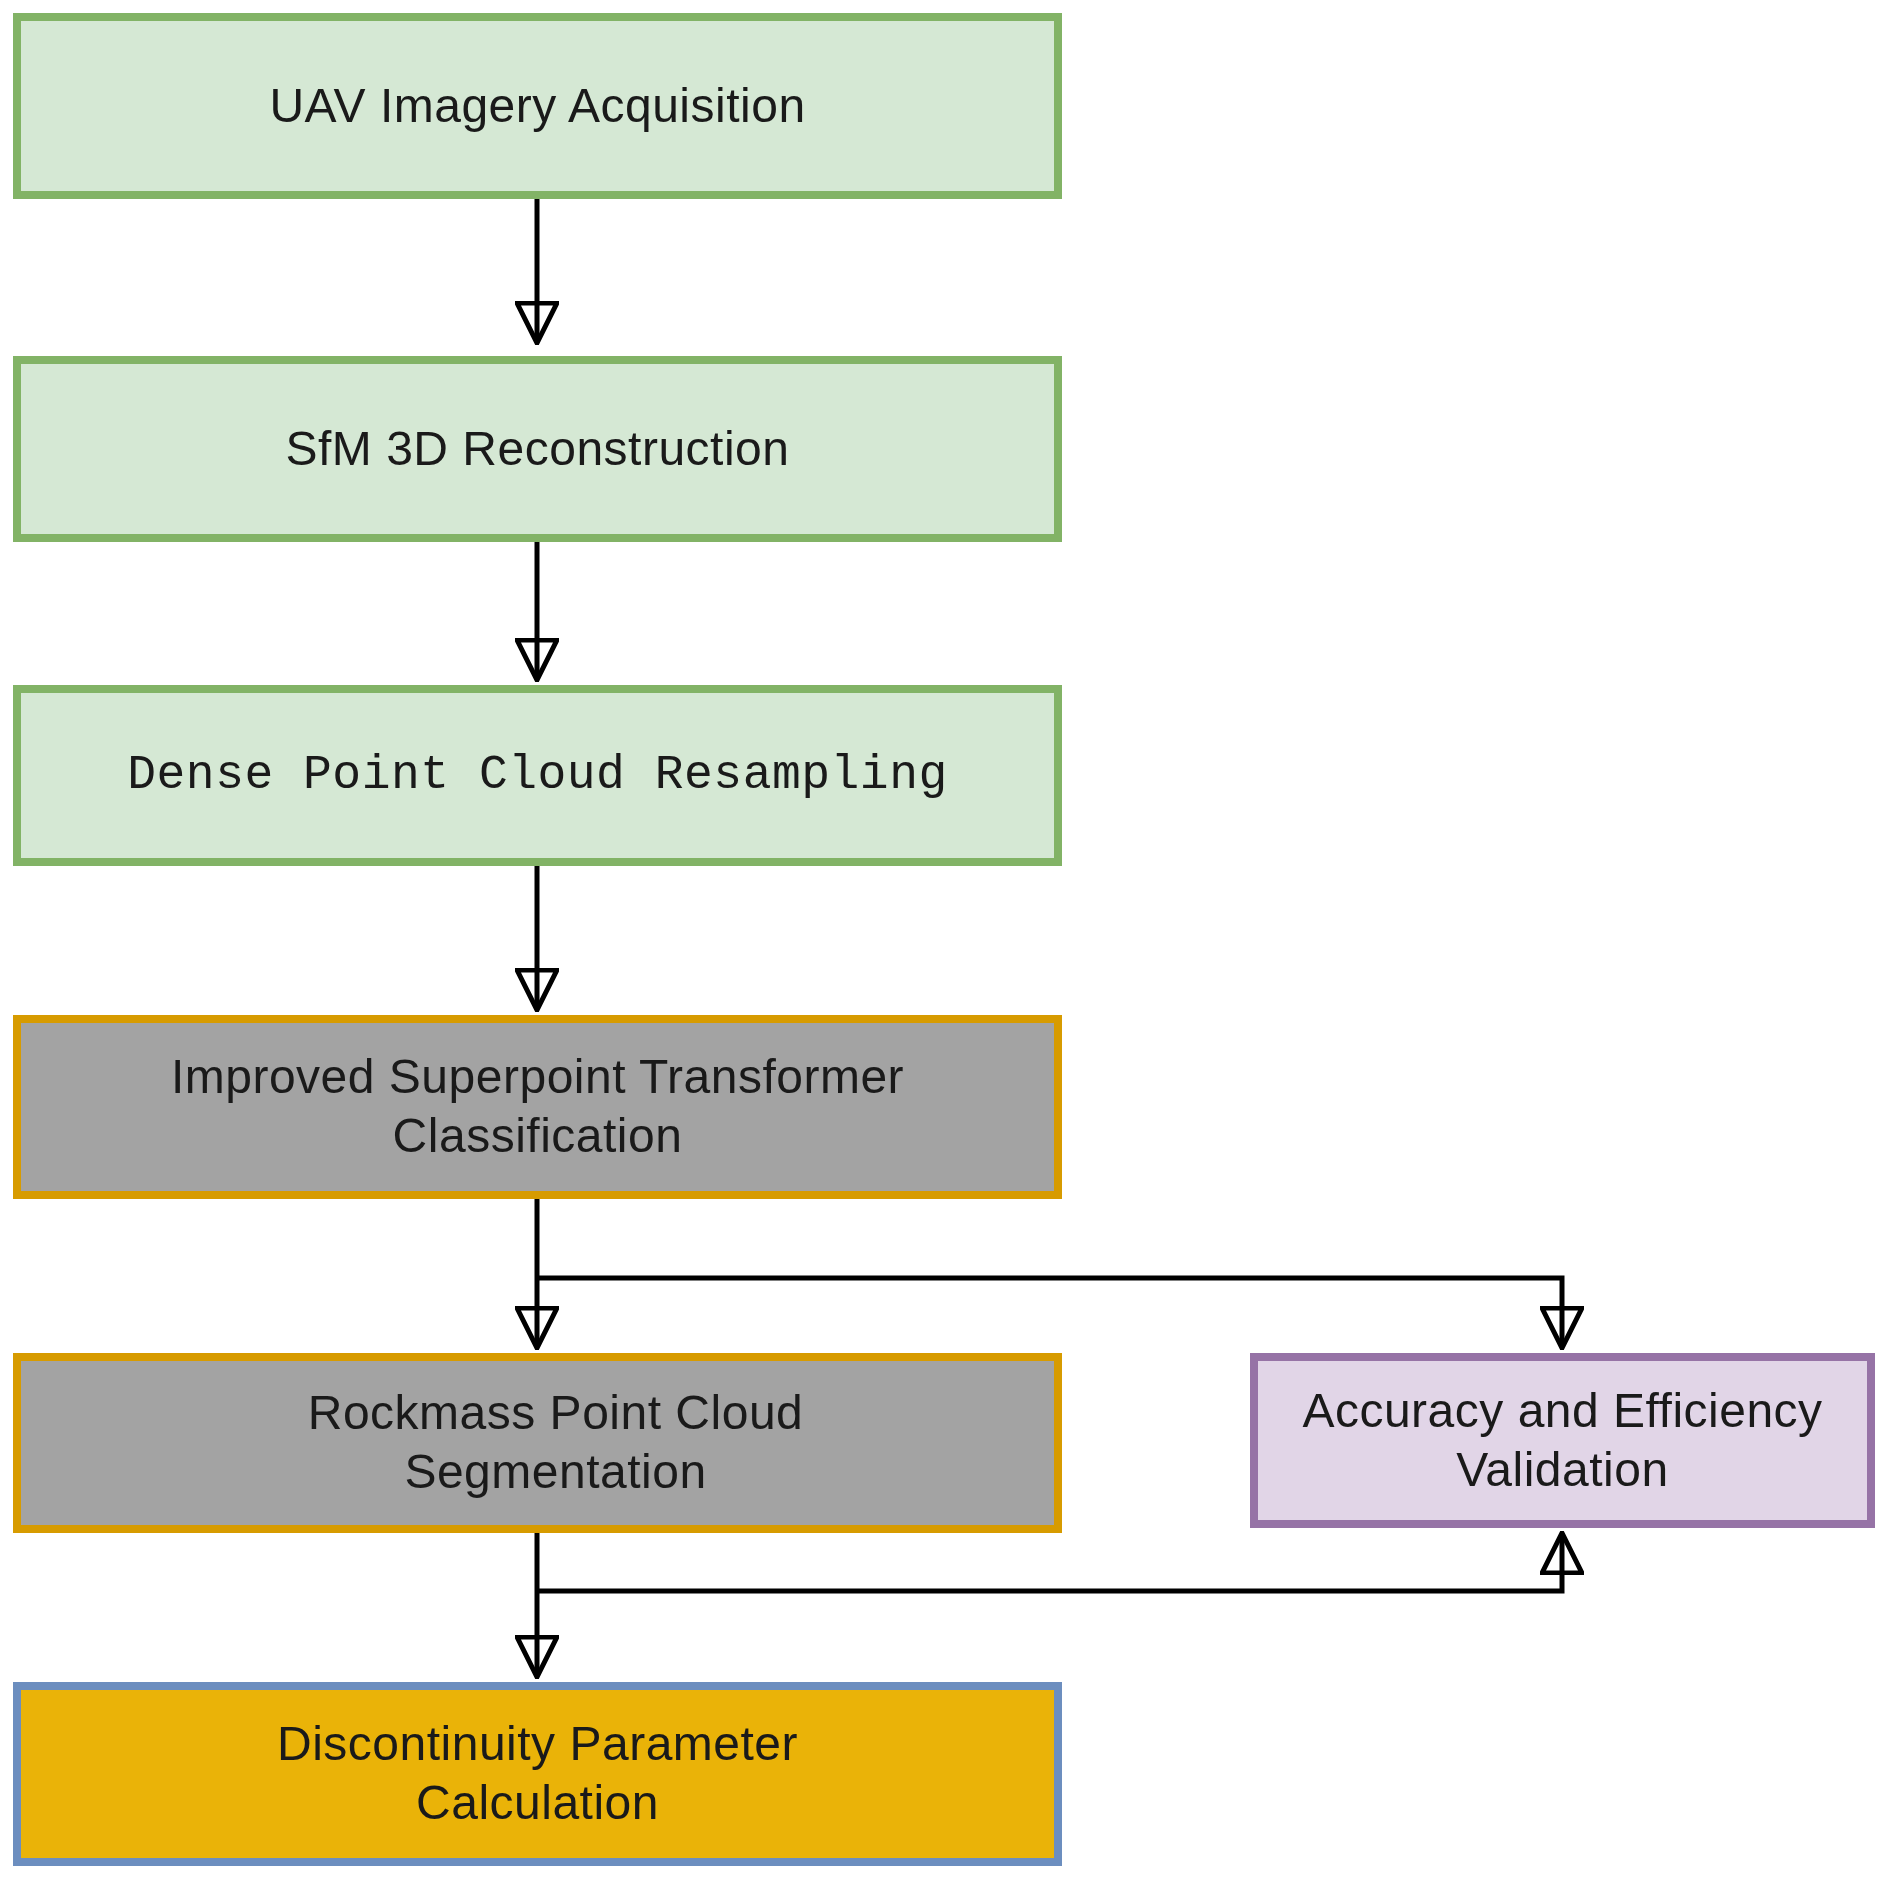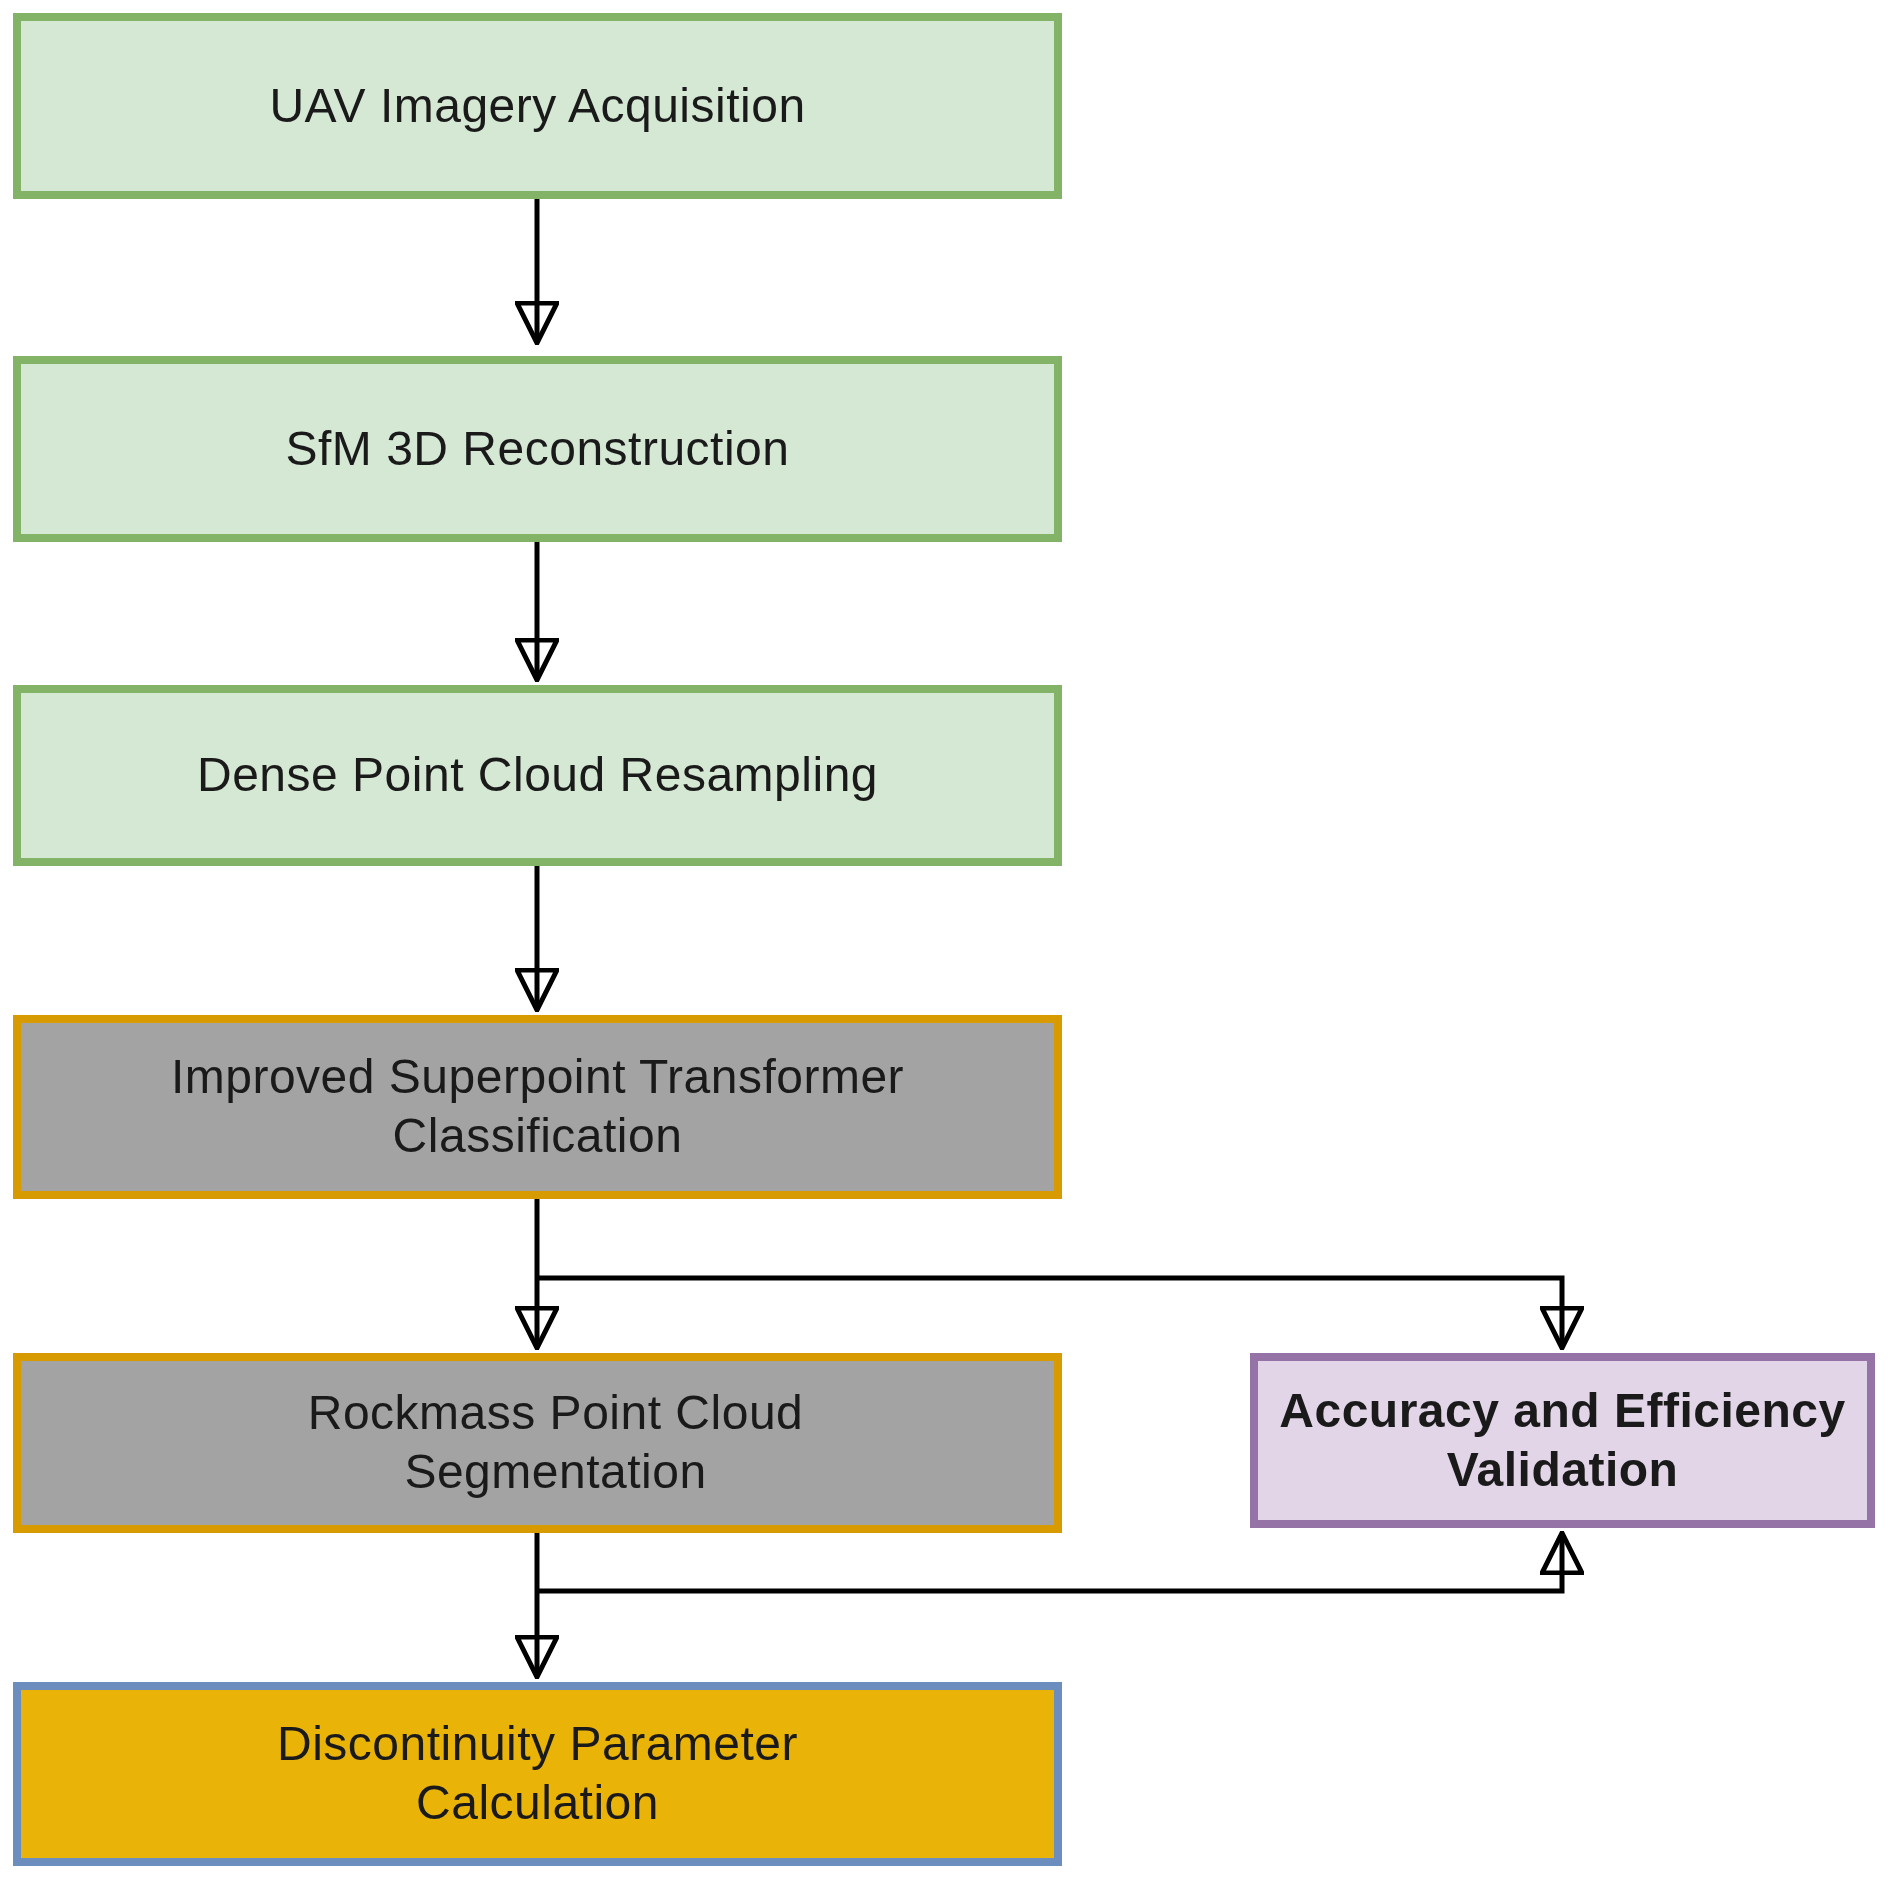--- a/index.html
+++ b/index.html
@@ -28,27 +28,27 @@
   }
   .node .label {
     font-size: 48px;
     line-height: 1.22;
     color: #1a1a1a;
     white-space: pre-line;
     letter-spacing: 0.5px;
   }
   .node-green  { background: #d5e8d4; border-color: #82b366; }
   .node-orange { background: #a3a3a3; border-color: #d79b00; }
-  .node-purple { background: #e1d5e7; border-color: #9673a6; font-weight: bold; }
+  .node-purple { background: #e1d5e7; border-color: #9673a6; }
   .node-blue   { background: #eab308; border-color: #6c8ebf; }
 
   
   #node-uav        { left: 13px;   top: 13px;   width: 1049px; height: 186px; }
   #node-sfm        { left: 13px;   top: 348px;  width: 1049px; height: 186px; margin-top: 8px; }
-  #node-resampling { left: 13px;   top: 685px;  width: 1049px; height: 181px; }
+  #node-resampling { left: 13px;   top: 685px;  width: 1049px; height: 181px; font-family: Liberation Mono, monospace; }
   #node-spt        { left: 13px;   top: 1015px; width: 1049px; height: 184px; }
   #node-rockmass   { left: 13px;   top: 1353px; width: 1049px; height: 180px; padding-left: 36px; }
   #node-discont    { left: 13px;   top: 1682px; width: 1049px; height: 184px; }
   
   #node-validation { left: 1250px; top: 1353px; width: 625px;  height: 175px; }
 
   #connector-layer {
     position: absolute;
     left: 0; top: 0;
     width: 1897px;

